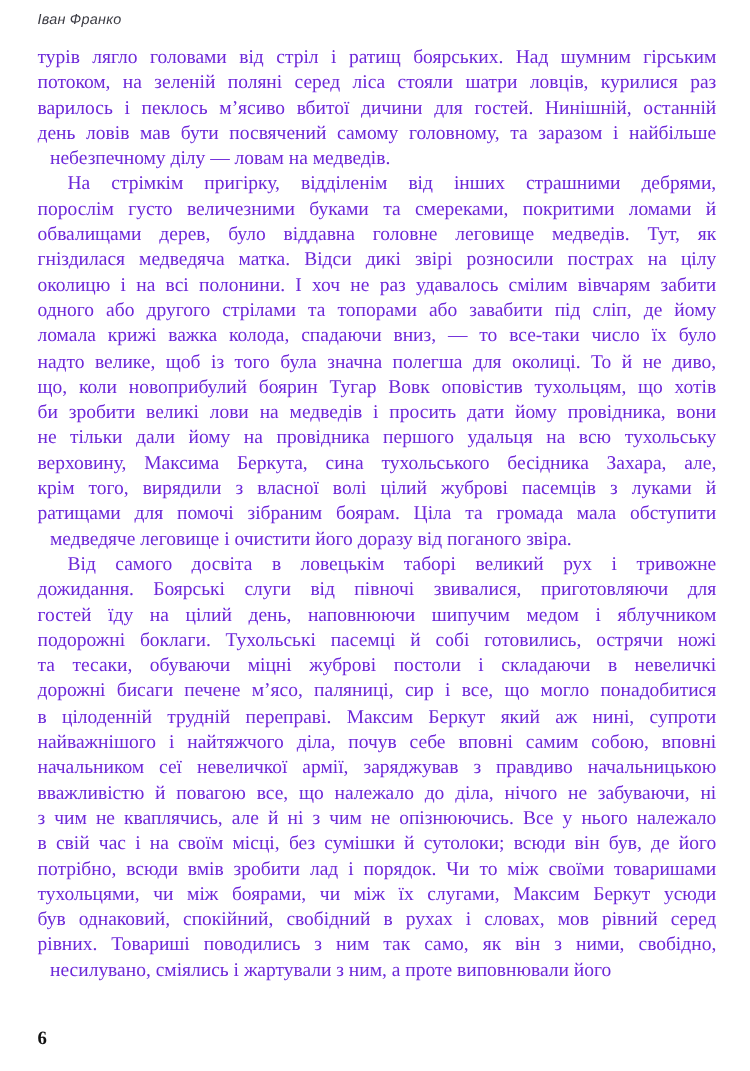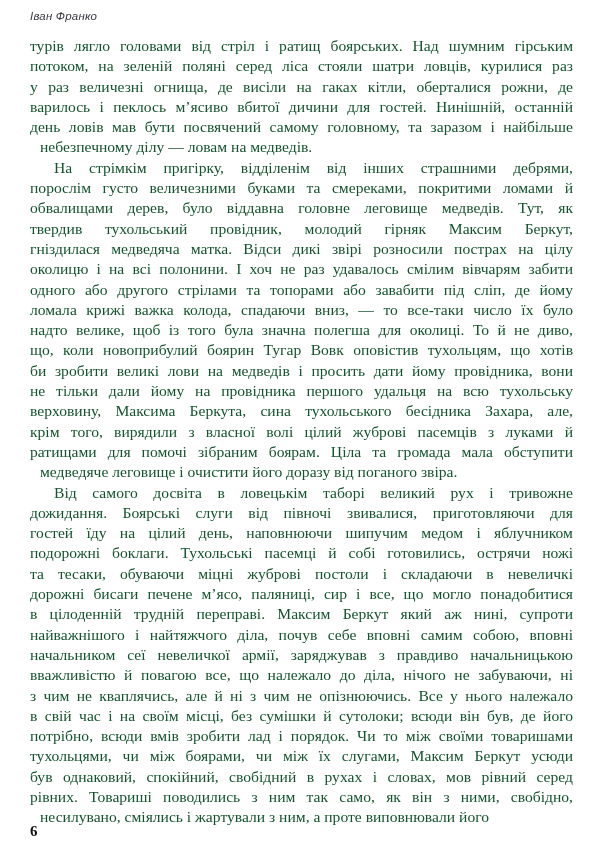--- a/index.html
+++ b/index.html
@@ -26,21 +26,21 @@
     letter-spacing: 0.2px;
   }
   .text-block {
     position: absolute;
     left: 30px;
     top: 36px;
     width: 543px;
     font-family: "Liberation Serif", serif;
     font-size: 15.6px;
     line-height: 20.3px;
-    color: #14532d;
+    color: #6d28d9;
   }
   .line {
     text-align: justify;
     text-align-last: justify;
     height: 20.3px;
     overflow: hidden;
   }
   .line.last {
     text-align-last: left;
     margin-left: 10px;
@@ -60,28 +60,26 @@
 </style>
 </head>
 <body>
 
 <div class="page">
   <div class="author-header">Іван Франко</div>
 
   <div class="text-block">
       <div class="line">турів лягло головами від стріл і ратищ боярських. Над шумним гірським</div>
       <div class="line">потоком, на зеленій поляні серед ліса стояли шатри ловців, курилися раз</div>
-      <div class="line">у раз величезні огнища, де висіли на гаках кітли, оберталися рожни, де</div>
       <div class="line">варилось і пеклось м’ясиво вбитої дичини для гостей. Нинішній, останній</div>
       <div class="line">день ловів мав бути посвячений самому головному, та заразом і найбільше</div>
       <div class="line last">небезпечному ділу — ловам на медведів.</div>
       <div class="line indent">На стрімкім пригірку, відділенім від інших страшними дебрями,</div>
       <div class="line">порослім густо величезними буками та смереками, покритими ломами й</div>
       <div class="line">обвалищами дерев, було віддавна головне леговище медведів. Тут, як</div>
-      <div class="line">твердив тухольський провідник, молодий гірняк Максим Беркут,</div>
       <div class="line">гніздилася медведяча матка. Відси дикі звірі розносили пострах на цілу</div>
       <div class="line">околицю і на всі полонини. І хоч не раз удавалось смілим вівчарям забити</div>
       <div class="line">одного або другого стрілами та топорами або завабити під сліп, де йому</div>
       <div class="line">ломала крижі важка колода, спадаючи вниз, — то все-таки число їх було</div>
       <div class="line">надто велике, щоб із того була значна полегша для околиці. То й не диво,</div>
       <div class="line">що, коли новоприбулий боярин Тугар Вовк оповістив тухольцям, що хотів</div>
       <div class="line">би зробити великі лови на медведів і просить дати йому провідника, вони</div>
       <div class="line">не тільки дали йому на провідника першого удальця на всю тухольську</div>
       <div class="line">верховину, Максима Беркута, сина тухольського бесідника Захара, але,</div>
       <div class="line">крім того, вирядили з власної волі цілий жуброві пасемців з луками й</div>

